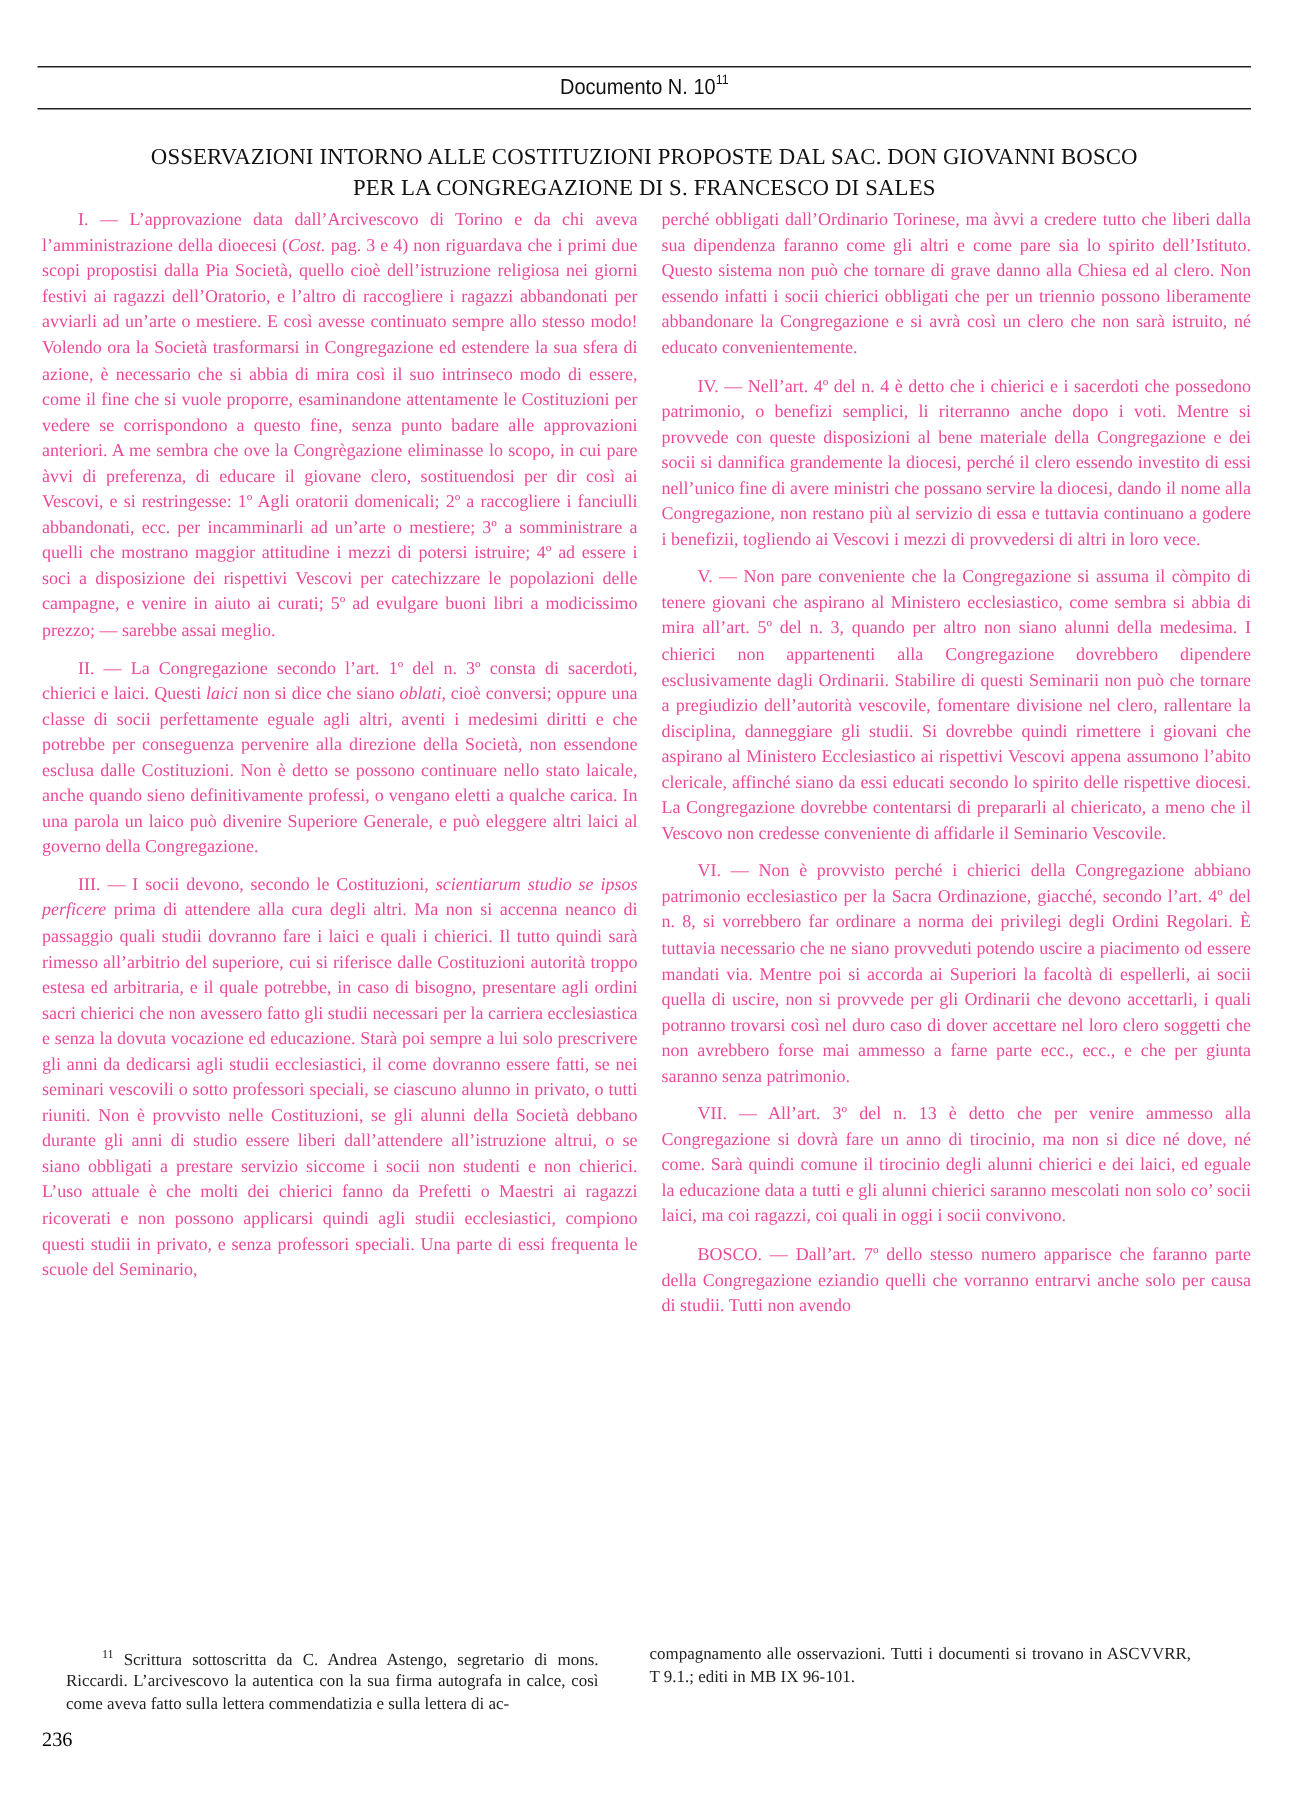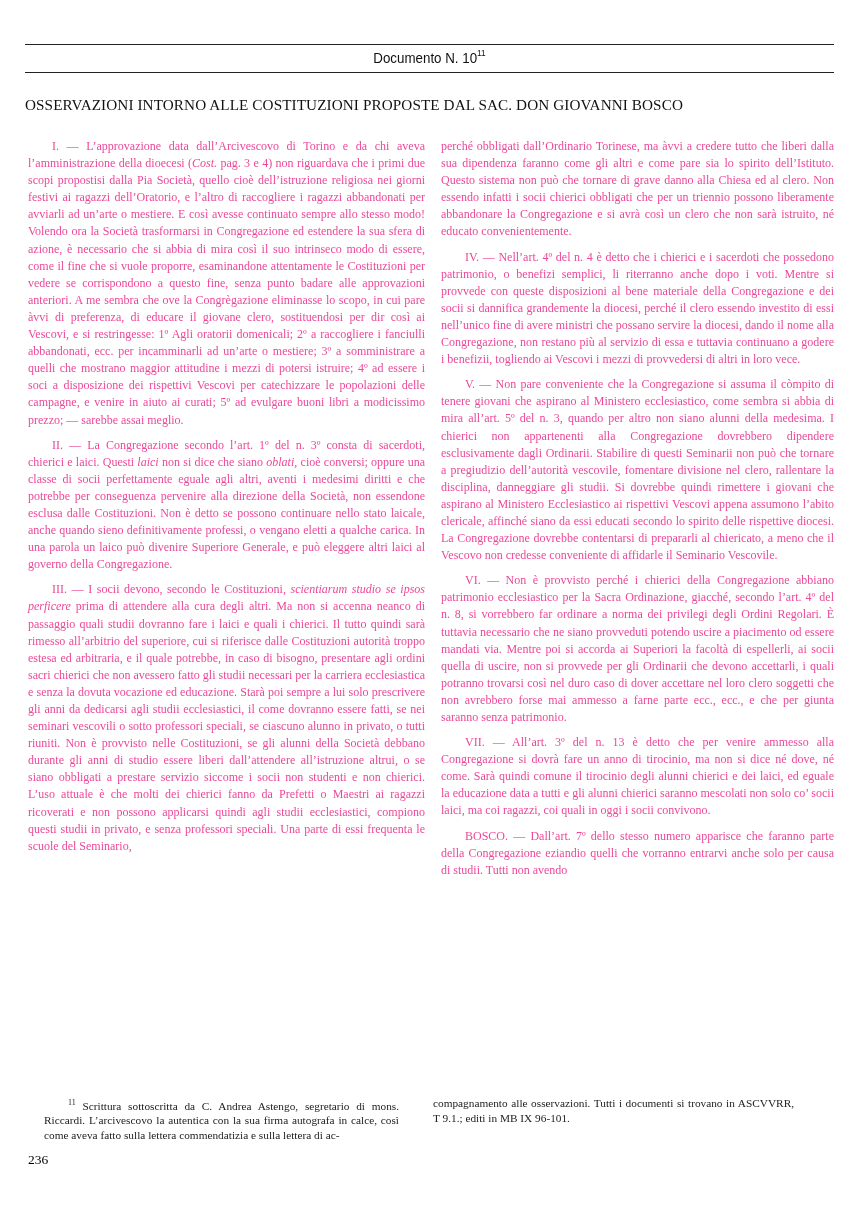--- a/index.html
+++ b/index.html
@@ -11,21 +11,21 @@
   .rule { position: absolute; left: 25px; width: 809px; height: 0; border-top: 1.5px solid #222; }
   .rule.top { top: 44px; }
   .rule.bottom { top: 72px; }
   .doc-header {
     position: absolute; top: 49px; left: 25px; width: 809px; text-align: center;
     font-family: "Liberation Sans", "DejaVu Sans", sans-serif; font-size: 14.5px; color: #111;
     transform: scaleX(0.92);
   }
   .doc-header sup { font-size: 9px; position: relative; top: -1px; }
   .title {
-    position: absolute; top: 94px; left: 25px; width: 809px; 
+    position: absolute; top: 94px; left: 25px; width: 809px; text-align: center;
     font-size: 15.2px; line-height: 21px; letter-spacing: 0.1px; color: #111;
   }
   .col {
     position: absolute; top: 138px; font-size: 12px; line-height: 17.1px;
     text-align: justify; hyphens: none; color: #ec4899;
   }
   .col.left { left: 28px; width: 397px; }
   .col.right { left: 441px; width: 393px; }
   .col p { margin: 0 0 8px 0; text-indent: 24px; }
   .col p.cont { text-indent: 0; }
@@ -44,20 +44,21 @@
 <body>
 
 <div class="rule top"></div>
 <div class="doc-header">
   <span>Documento N. 10</span><sup>11</sup>
 </div>
 <div class="rule bottom"></div>
 
 <div class="title">
   <div>OSSERVAZIONI INTORNO ALLE COSTITUZIONI PROPOSTE DAL SAC. DON GIOVANNI BOSCO</div>
+  <div>PER LA CONGREGAZIONE DI S. FRANCESCO DI SALES</div>
 </div>
 
 <div class="col left">
   <p><span>I. —</span><span> L’approvazione data dall’Arcivescovo di Torino e da chi aveva l’amministrazione della dioecesi (</span><i>Cost.</i><span> pag. 3 e 4) non riguardava che i primi due scopi propostisi dalla Pia Società, quello cioè dell’istruzione religiosa nei giorni festivi ai ragazzi dell’Oratorio, e l’altro di raccogliere i ragazzi abbandonati per avviarli ad un’arte o mestiere. E così avesse continuato sempre allo stesso modo! Volendo ora la Società trasformarsi in Congregazione ed estendere la sua sfera di azione, è necessario che si abbia di mira così il suo intrinseco modo di essere, come il fine che si vuole proporre, esaminandone attentamente le Costituzioni per vedere se corrispondono a questo fine, senza punto badare alle approvazioni anteriori. A me sembra che ove la Congrègazione eliminasse lo scopo, in cui pare àvvi di preferenza, di educare il giovane clero, sostituendosi per dir così ai Vescovi, e si restringesse: 1º Agli oratorii domenicali; 2º a raccogliere i fanciulli abbandonati, ecc. per incamminarli ad un’arte o mestiere; 3º a somministrare a quelli che mostrano maggior attitudine i mezzi di potersi istruire; 4º ad essere i soci a disposizione dei rispettivi Vescovi per catechizzare le popolazioni delle campagne, e venire in aiuto ai curati; 5º ad evulgare buoni libri a modicissimo prezzo; — sarebbe assai meglio.</span></p>
   <p><span>II. —</span><span> La Congregazione secondo l’art. 1º del n. 3º consta di sacerdoti, chierici e laici. Questi </span><i>laici</i><span> non si dice che siano </span><i>oblati</i><span>, cioè conversi; oppure una classe di socii perfettamente eguale agli altri, aventi i medesimi diritti e che potrebbe per conseguenza pervenire alla direzione della Società, non essendone esclusa dalle Costituzioni. Non è detto se possono continuare nello stato laicale, anche quando sieno definitivamente professi, o vengano eletti a qualche carica. In una parola un laico può divenire Superiore Generale, e può eleggere altri laici al governo della Congregazione.</span></p>
   <p><span>III. —</span><span> I socii devono, secondo le Costituzioni, </span><i>scientiarum studio se ipsos perficere</i><span> prima di attendere alla cura degli altri. Ma non si accenna neanco di passaggio quali studii dovranno fare i laici e quali i chierici. Il tutto quindi sarà rimesso all’arbitrio del superiore, cui si riferisce dalle Costituzioni autorità troppo estesa ed arbitraria, e il quale potrebbe, in caso di bisogno, presentare agli ordini sacri chierici che non avessero fatto gli studii necessari per la carriera ecclesiastica e senza la dovuta vocazione ed educazione. Starà poi sempre a lui solo prescrivere gli anni da dedicarsi agli studii ecclesiastici, il come dovranno essere fatti, se nei seminari vescovili o sotto professori speciali, se ciascuno alunno in privato, o tutti riuniti. Non è provvisto nelle Costituzioni, se gli alunni della Società debbano durante gli anni di studio essere liberi dall’attendere all’istruzione altrui, o se siano obbligati a prestare servizio siccome i socii non studenti e non chierici. L’uso attuale è che molti dei chierici fanno da Prefetti o Maestri ai ragazzi ricoverati e non possono applicarsi quindi agli studii ecclesiastici, compiono questi studii in privato, e senza professori speciali. Una parte di essi frequenta le scuole del Seminario,</span></p>
 </div>
 
 <div class="col right">
   <p class="cont">perché obbligati dall’Ordinario Torinese, ma àvvi a credere tutto che liberi dalla sua dipendenza faranno come gli altri e come pare sia lo spirito dell’Istituto. Questo sistema non può che tornare di grave danno alla Chiesa ed al clero. Non essendo infatti i socii chierici obbligati che per un triennio possono liberamente abbandonare la Congregazione e si avrà così un clero che non sarà istruito, né educato convenientemente.</p>

